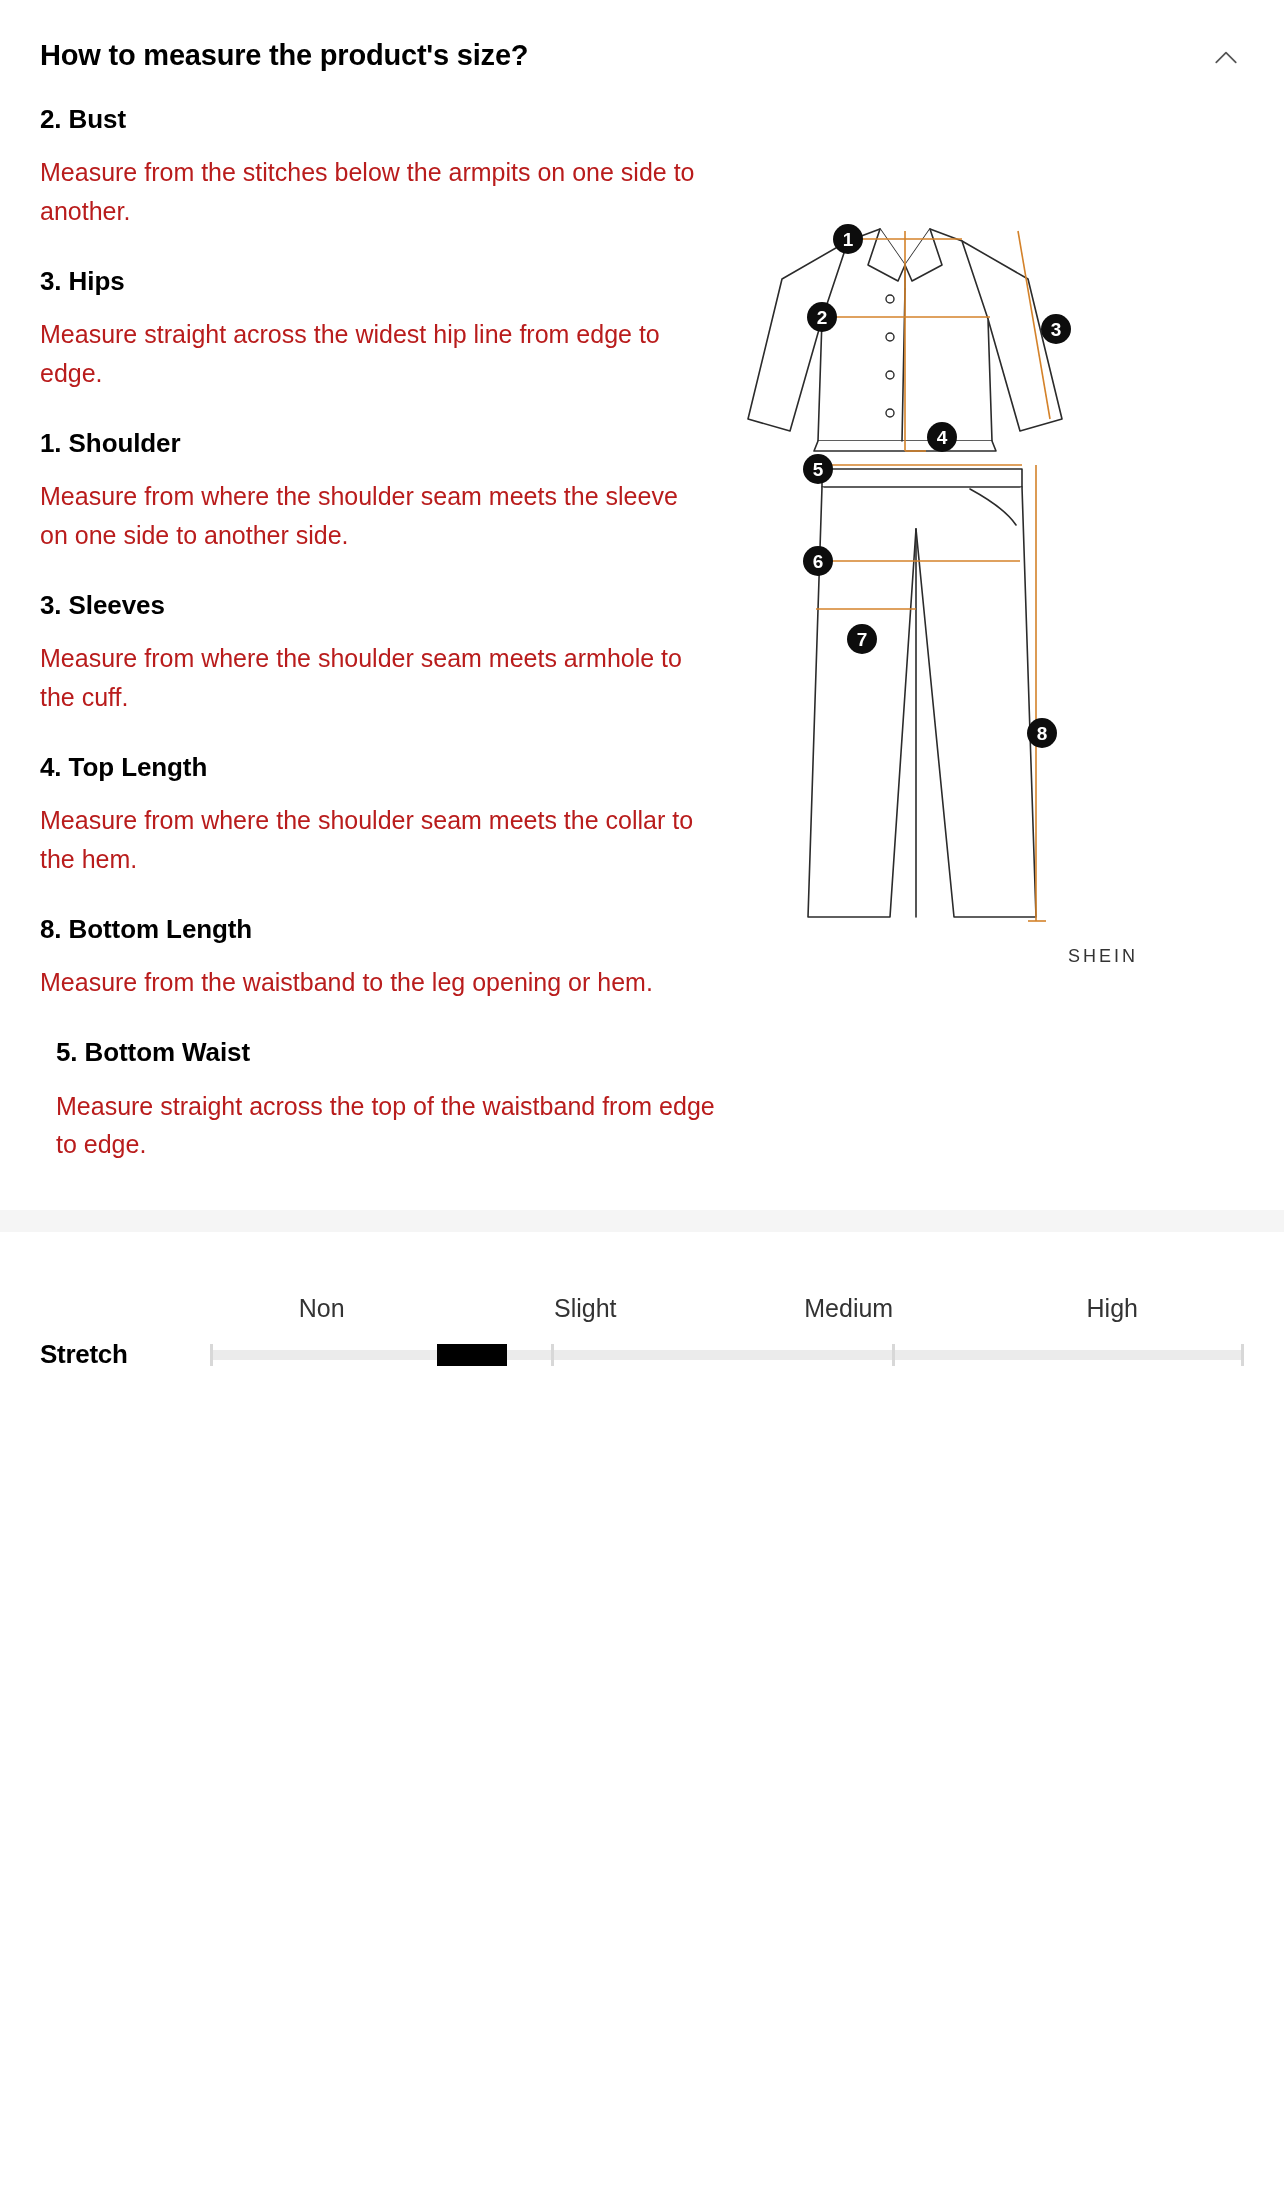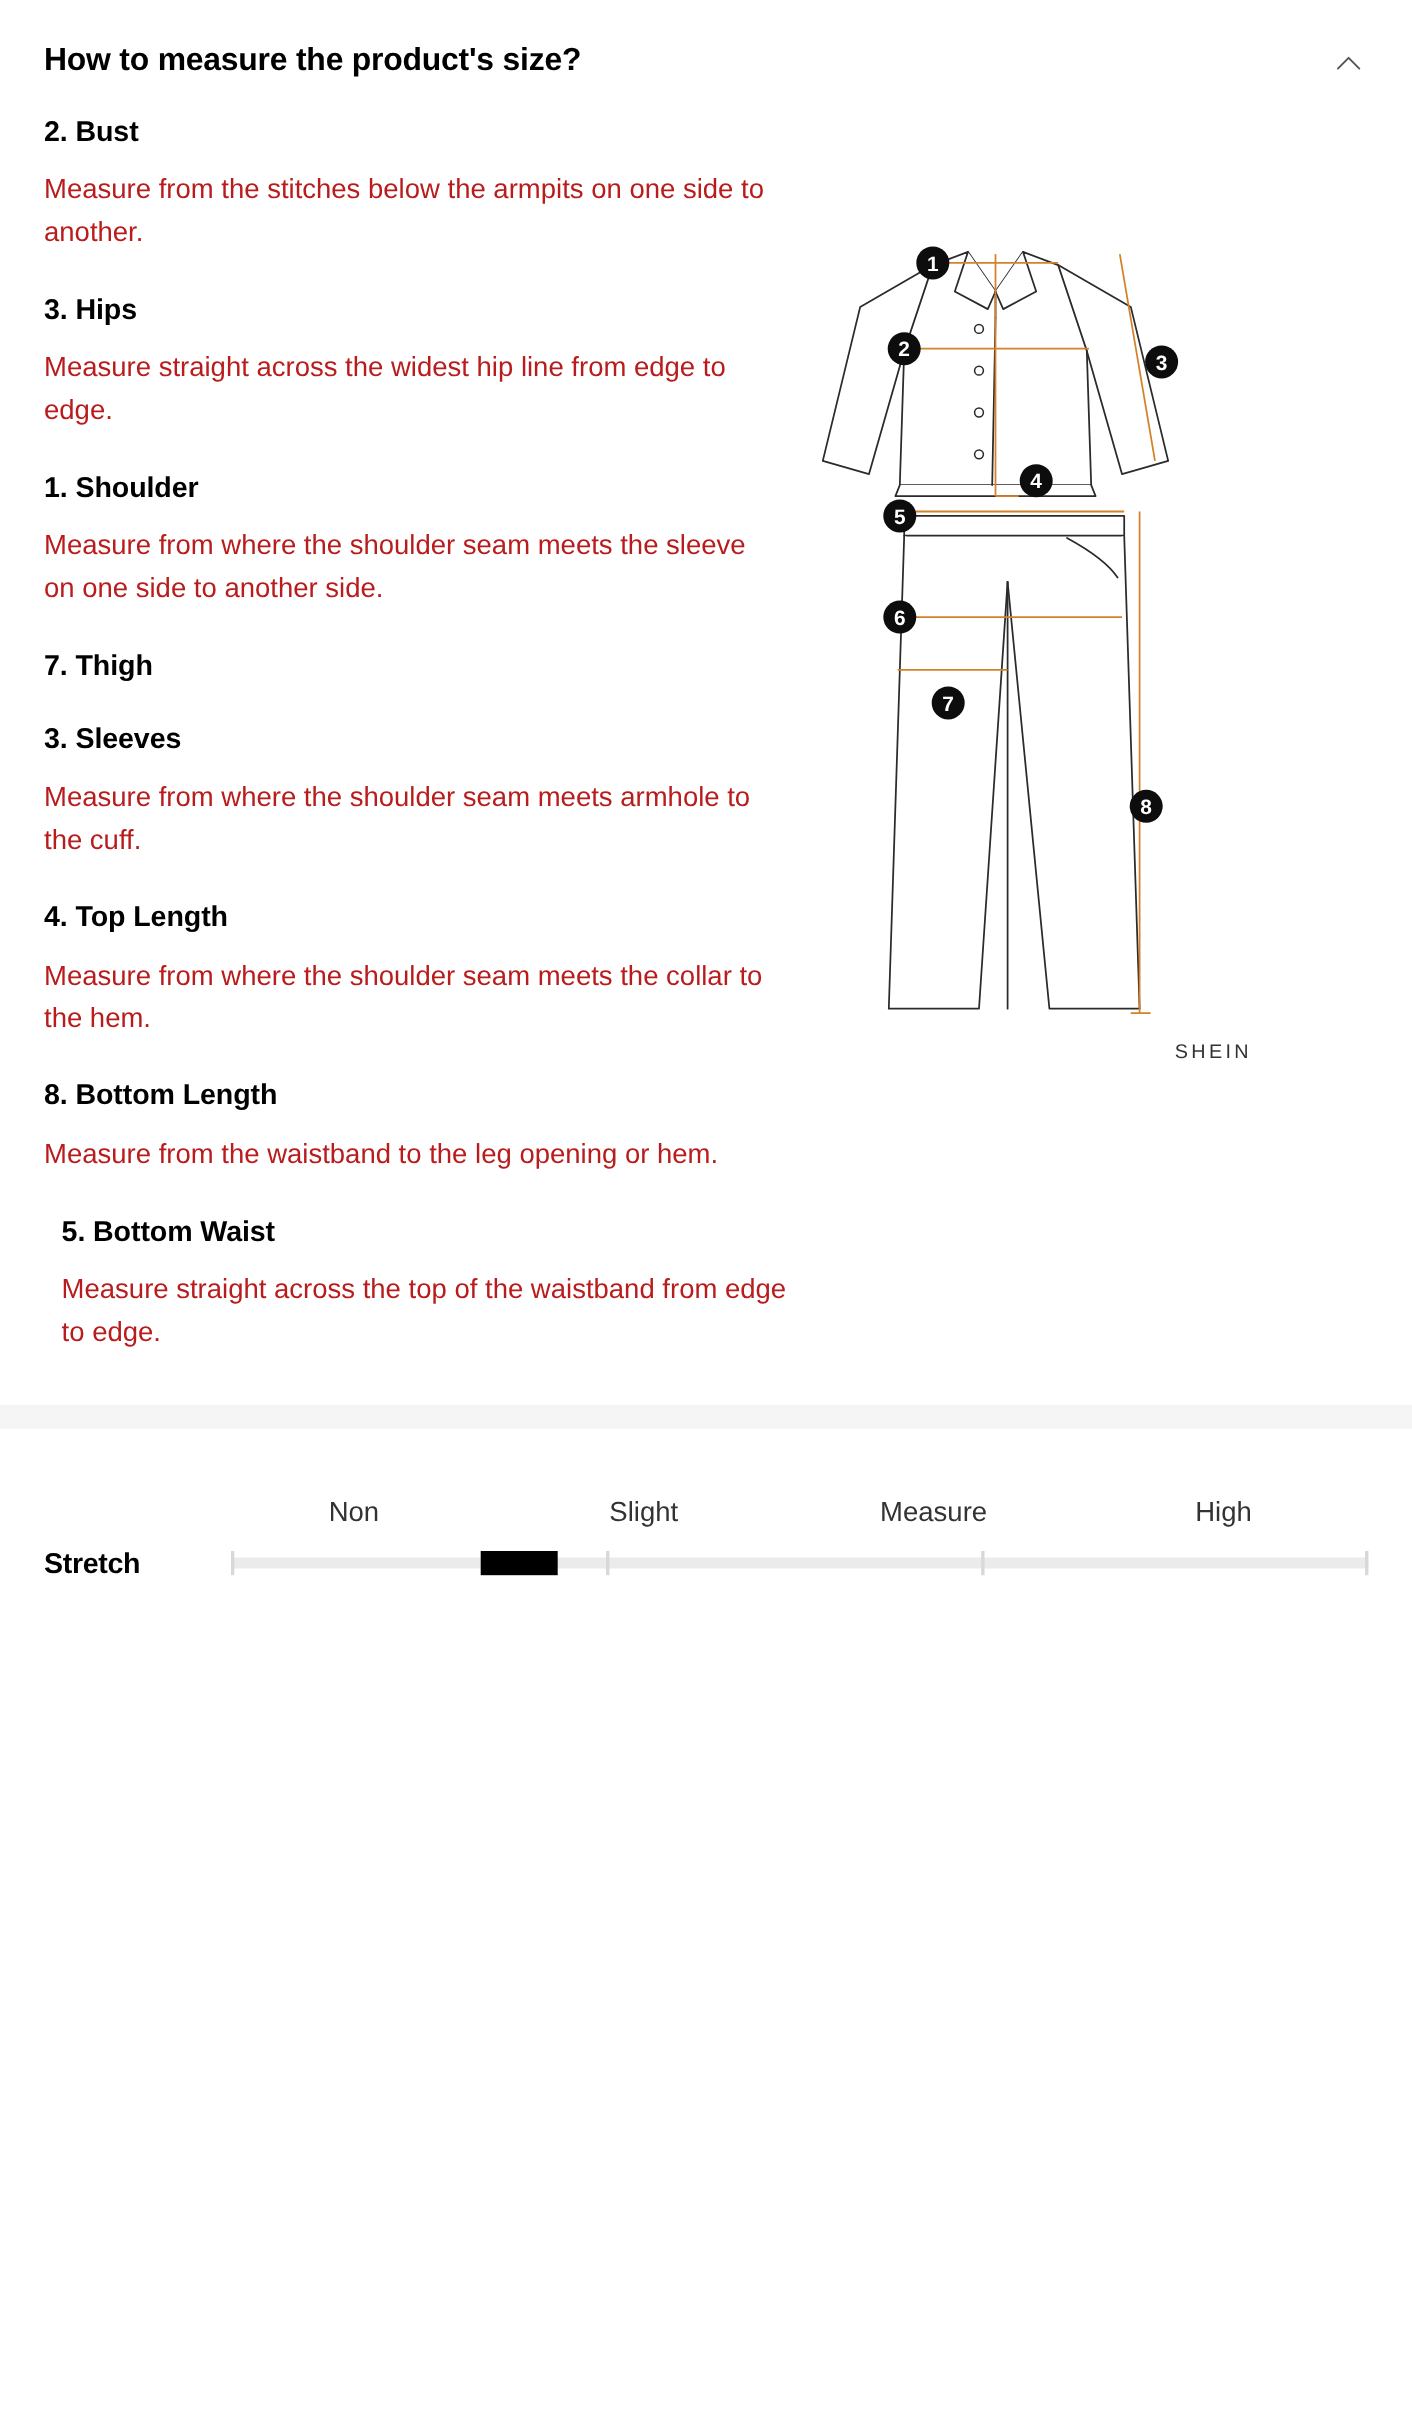--- a/index.html
+++ b/index.html
@@ -183,21 +183,20 @@
       <div class="measure-name">3. Hips</div>
       <p class="measure-desc">Measure straight across the widest hip line from edge to edge.</p>
     </div>
 
     <div class="measure-item">
       <div class="measure-name">1. Shoulder</div>
       <p class="measure-desc">Measure from where the shoulder seam meets the sleeve on one side to another side.</p>
     </div>
 
     <div class="measure-item">
-      <div class="measure-name">7. Thigh</div>
     </div>
 
     <div class="measure-item">
       <div class="measure-name">3. Sleeves</div>
       <p class="measure-desc">Measure from where the shoulder seam meets armhole to the cuff.</p>
     </div>
 
     <div class="measure-item">
       <div class="measure-name">4. Top Length</div>
       <p class="measure-desc">Measure from where the shoulder seam meets the collar to the hem.</p>
@@ -312,21 +311,21 @@
     </div>
   </div>
 </div>
 
 <div class="section-gap"></div>
 
 <div class="stretch-block">
   <div class="stretch-labels">
     <div class="stretch-label">Non</div>
     <div class="stretch-label">Slight</div>
-    <div class="stretch-label">Measure</div>
+    <div class="stretch-label">Medium</div>
     <div class="stretch-label">High</div>
   </div>
   <div class="stretch-row">
     <div class="stretch-title">Stretch</div>
     <div class="stretch-track-wrap">
       <div class="stretch-track"></div>
       <div class="stretch-tick" style="left: 0px;"></div>
       <div class="stretch-tick" style="left: 33%;"></div>
       <div class="stretch-tick" style="left: 66%;"></div>
       <div class="stretch-tick" style="right: 0px;"></div>

